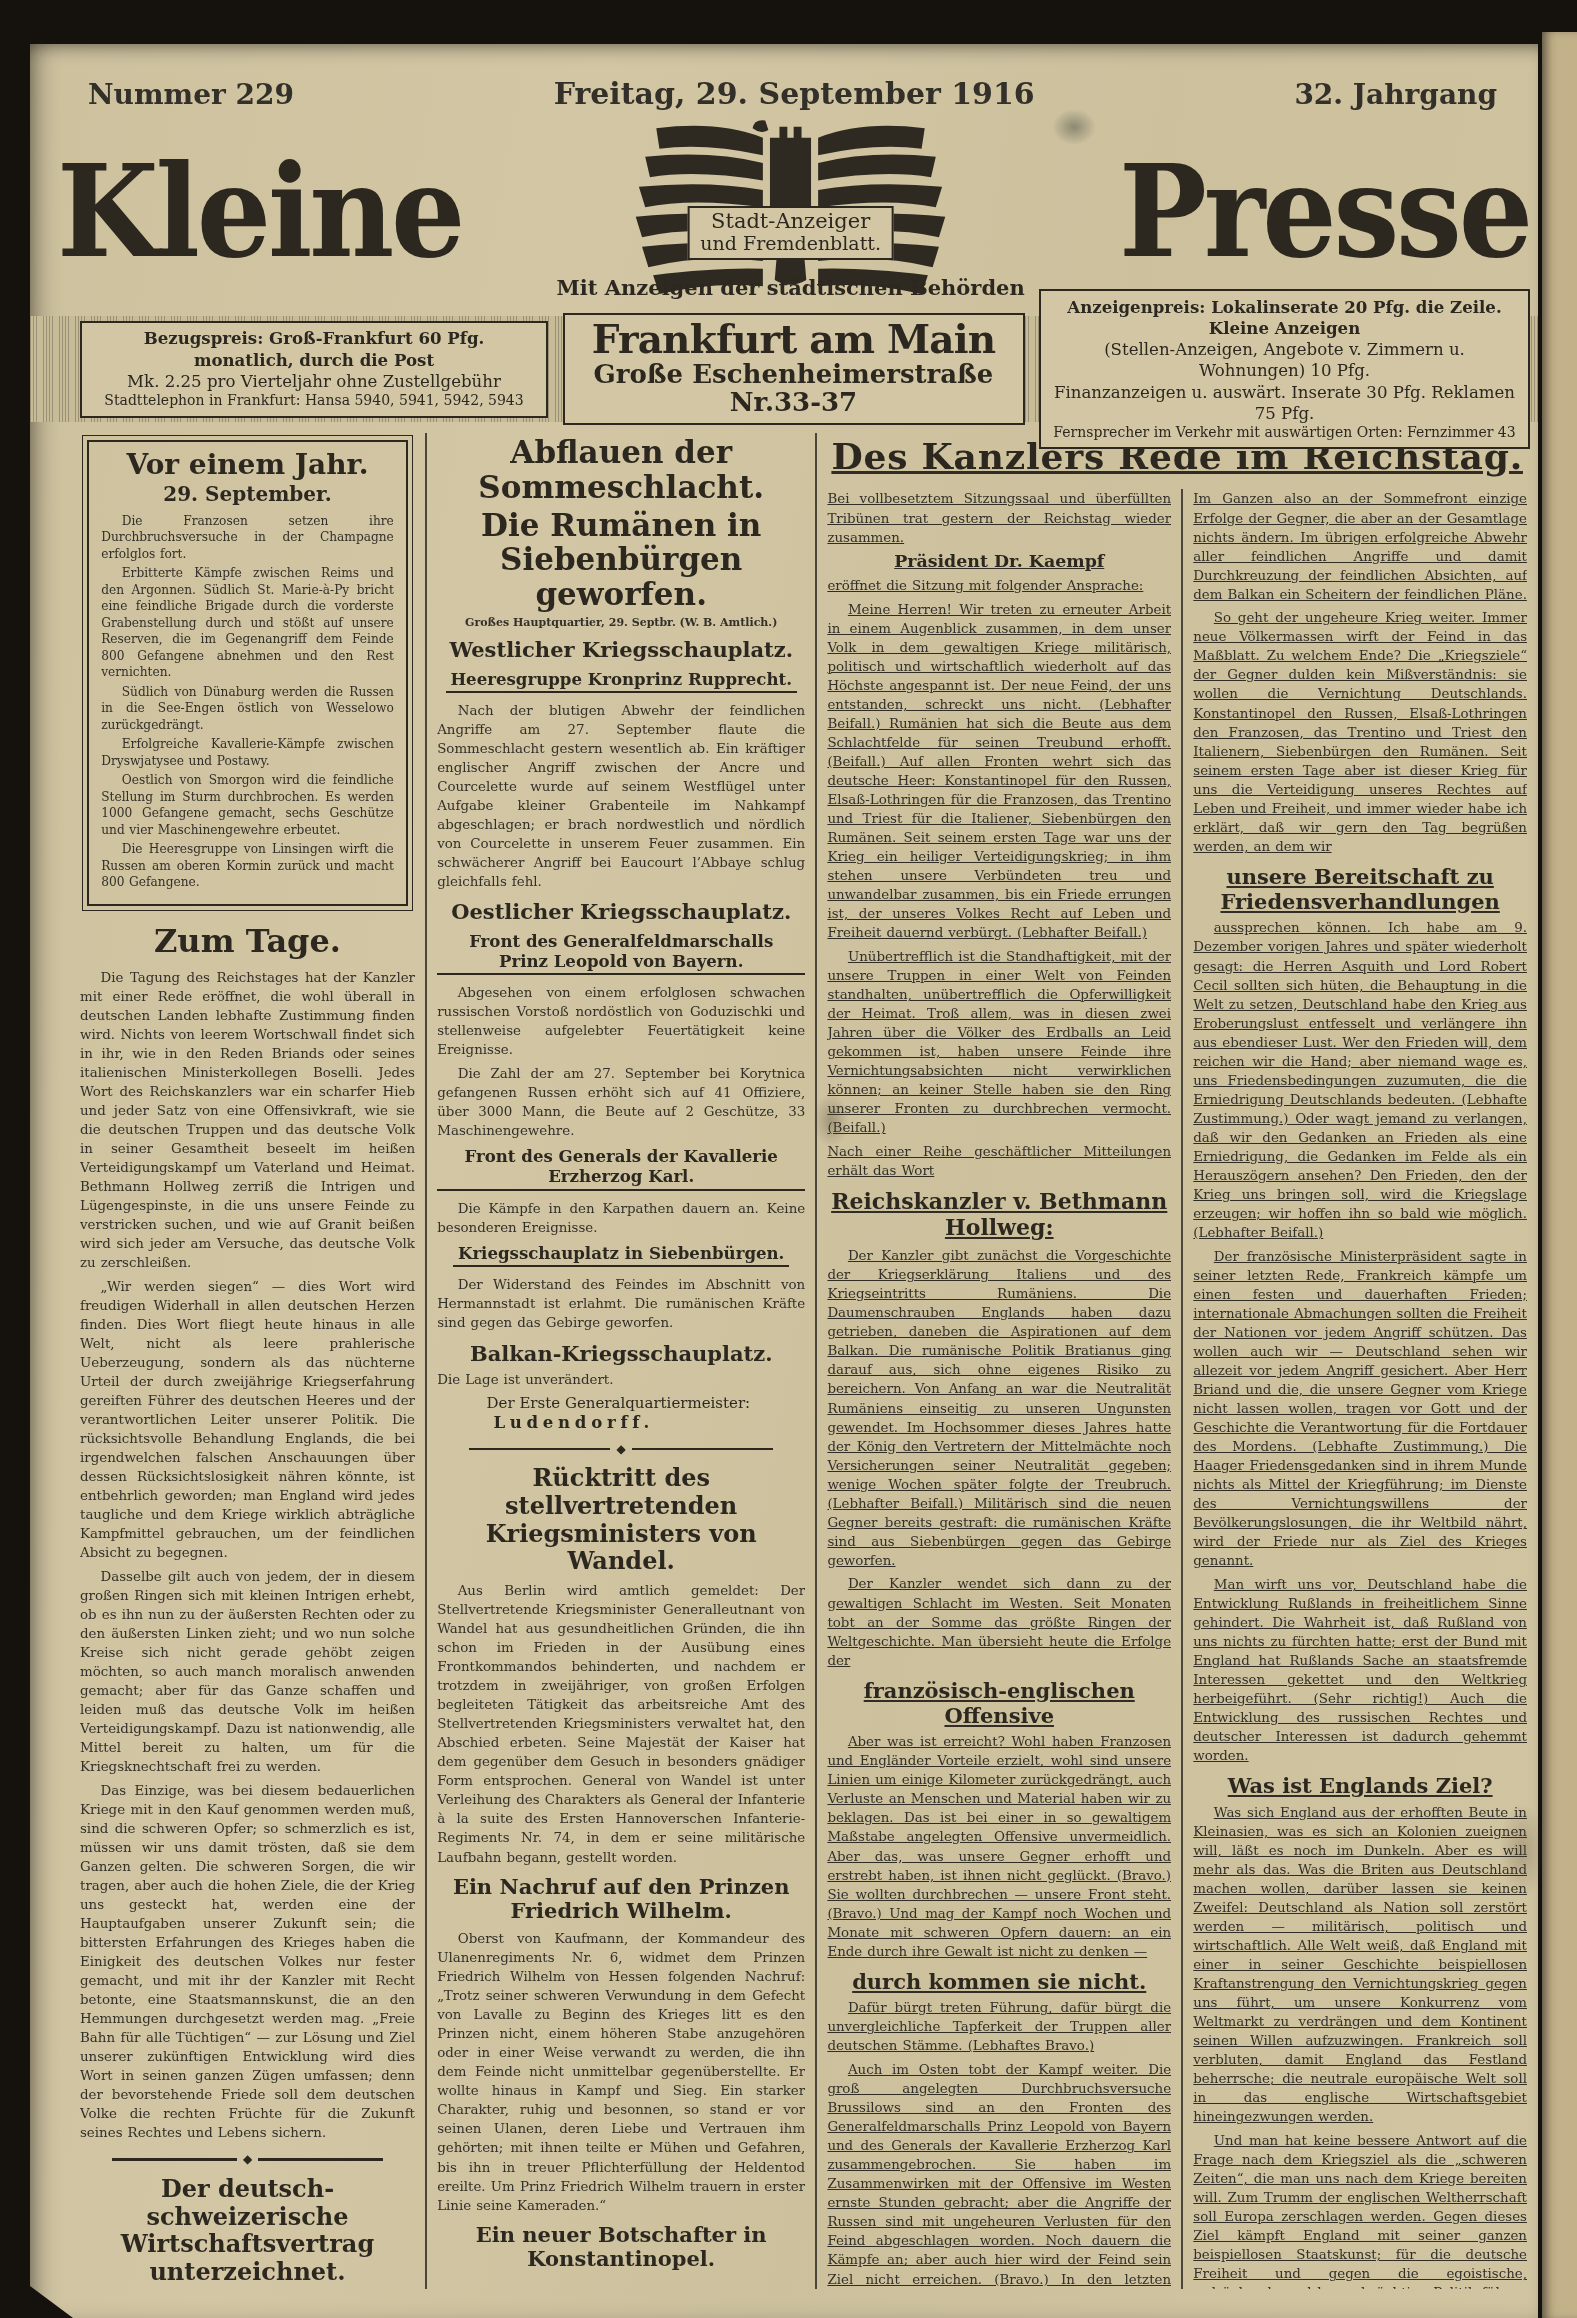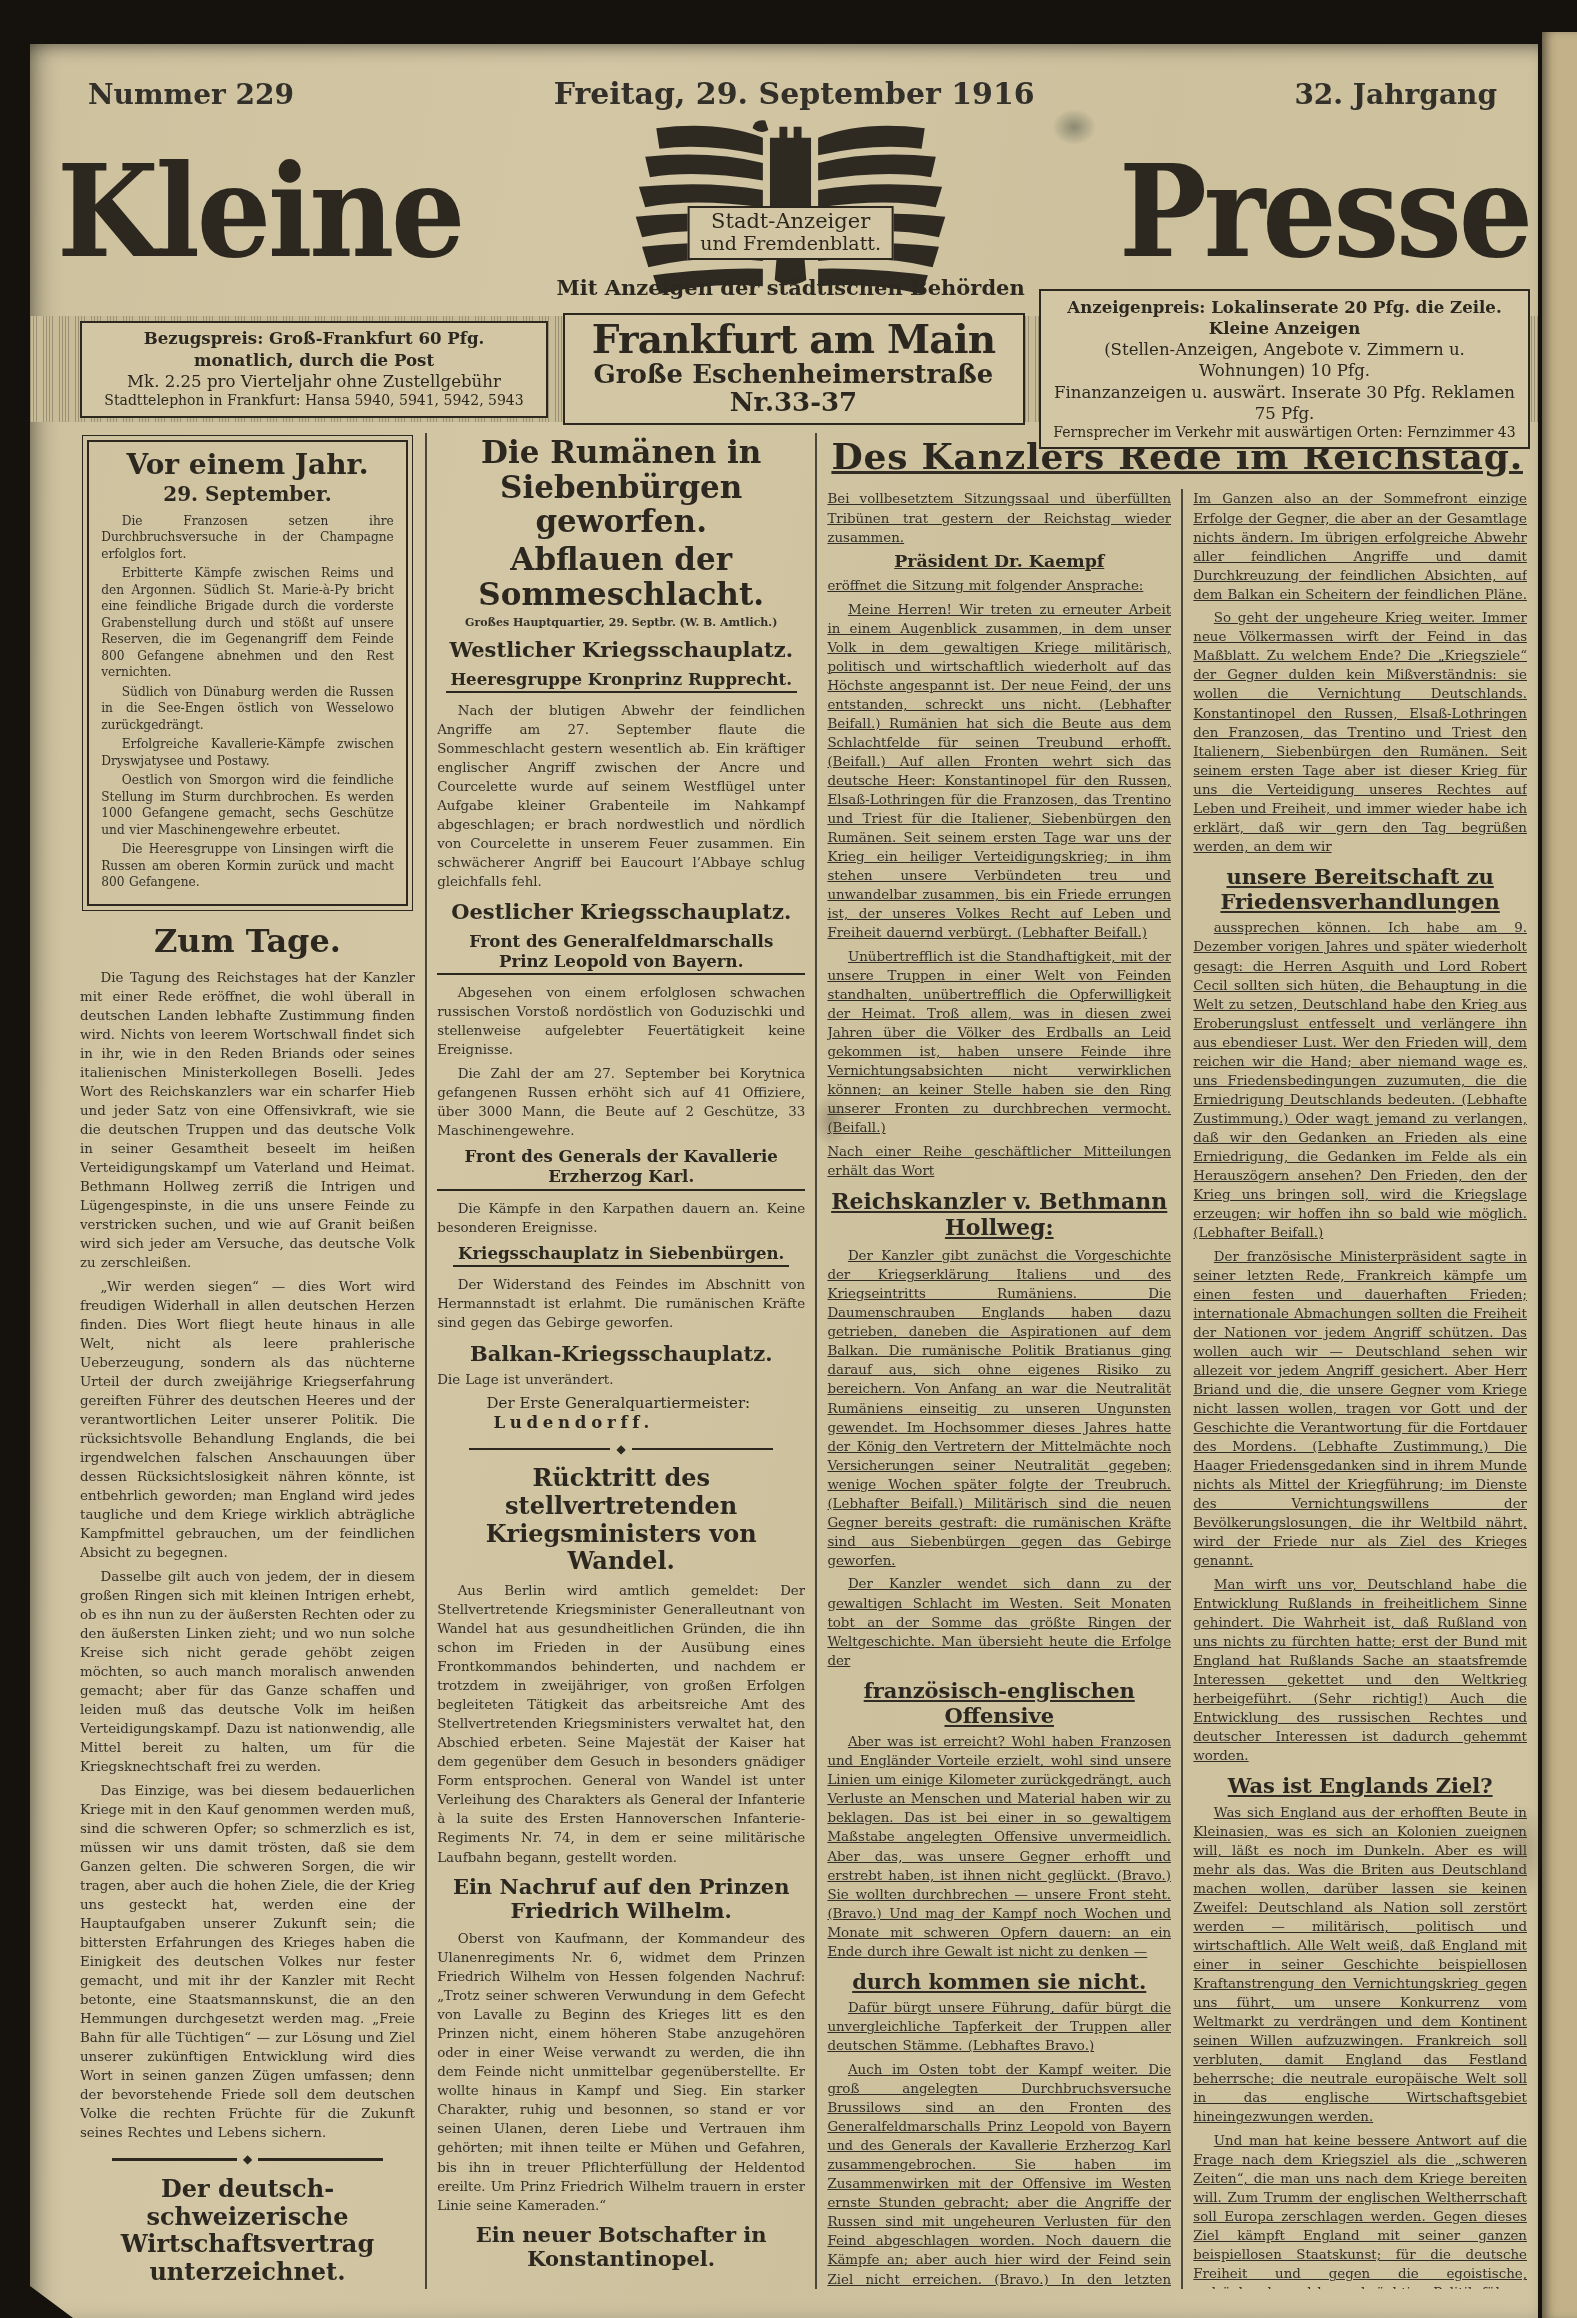--- a/index.html
+++ b/index.html
@@ -192,22 +192,22 @@
         <div class="para">Das Einzige, was bei diesem bedauerlichen Kriege mit in den Kauf genommen werden muß, sind die schweren Opfer; so schmerzlich es ist, müssen wir uns damit trösten, daß sie dem Ganzen gelten. Die schweren Sorgen, die wir tragen, aber auch die hohen Ziele, die der Krieg uns gesteckt hat, werden eine der Hauptaufgaben unserer Zukunft sein; die bittersten Erfahrungen des Krieges haben die Einigkeit des deutschen Volkes nur fester gemacht, und mit ihr der Kanzler mit Recht betonte, eine Staatsmannskunst, die an den Hemmungen durchgesetzt werden mag. „Freie Bahn für alle Tüchtigen“ — zur Lösung und Ziel unserer zukünftigen Entwicklung wird dies Wort in seinen ganzen Zügen umfassen; denn der bevorstehende Friede soll dem deutschen Volke die rechten Früchte für die Zukunft seines Rechtes und Lebens sichern.</div>
         <div class="orn">
           <div class="orn-l"></div>
           <div class="orn-d">◆</div>
           <div class="orn-l"></div>
         </div>
         <div class="h2">Der deutsch-schweizerische Wirtschaftsvertrag unterzeichnet.</div>
       </div>
     <div class="vrule"></div>
     <div class="col c2">
+        <div class="h1">Abflauen der Sommeschlacht.</div>
         <div class="h1">Die Rumänen in Siebenbürgen geworfen.</div>
-        <div class="h1">Abflauen der Sommeschlacht.</div>
         <div class="dateline">Großes Hauptquartier, 29. Septbr.   (W. B. Amtlich.)</div>
         <div class="sub">Westlicher Kriegsschauplatz.</div>
         <div class="subu-w"><span class="subu">Heeresgruppe Kronprinz Rupprecht.</span></div>
         <div class="para">Nach der blutigen Abwehr der feindlichen Angriffe am 27. September flaute die Sommeschlacht gestern wesentlich ab. Ein kräftiger englischer Angriff zwischen der Ancre und Courcelette wurde auf seinem Westflügel unter Aufgabe kleiner Grabenteile im Nahkampf abgeschlagen; er brach nordwestlich und nördlich von Courcelette in unserem Feuer zusammen. Ein schwächerer Angriff bei Eaucourt l’Abbaye schlug gleichfalls fehl.</div>
         <div class="sub">Oestlicher Kriegsschauplatz.</div>
         <div class="subu-w"><span class="subu">Front des Generalfeldmarschalls Prinz Leopold von Bayern.</span></div>
         <div class="para">Abgesehen von einem erfolglosen schwachen russischen Vorstoß nordöstlich von Goduzischki und stellenweise aufgelebter Feuertätigkeit keine Ereignisse.</div>
         <div class="para">Die Zahl der am 27. September bei Korytnica gefangenen Russen erhöht sich auf 41 Offiziere, über 3000 Mann, die Beute auf 2 Geschütze, 33 Maschinengewehre.</div>
         <div class="subu-w"><span class="subu">Front des Generals der Kavallerie Erzherzog Karl.</span></div>
         <div class="para">Die Kämpfe in den Karpathen dauern an. Keine besonderen Ereignisse.</div>
@@ -240,21 +240,21 @@
             <div class="para noind">eröffnet die Sitzung mit folgender Ansprache:</div>
             <div class="para">Meine Herren! Wir treten zu erneuter Arbeit in einem Augenblick zusammen, in dem unser Volk in dem gewaltigen Kriege militärisch, politisch und wirtschaftlich wiederholt auf das Höchste angespannt ist. Der neue Feind, der uns entstanden, schreckt uns nicht. (Lebhafter Beifall.) Rumänien hat sich die Beute aus dem Schlachtfelde für seinen Treubund erhofft. (Beifall.) Auf allen Fronten wehrt sich das deutsche Heer: Konstantinopel für den Russen, Elsaß-Lothringen für die Franzosen, das Trentino und Triest für die Italiener, Siebenbürgen den Rumänen. Seit seinem ersten Tage war uns der Krieg ein heiliger Verteidigungskrieg; in ihm stehen unsere Verbündeten treu und unwandelbar zusammen, bis ein Friede errungen ist, der unseres Volkes Recht auf Leben und Freiheit dauernd verbürgt. (Lebhafter Beifall.)</div>
             <div class="para">Unübertrefflich ist die Standhaftigkeit, mit der unsere Truppen in einer Welt von Feinden standhalten, unübertrefflich die Opferwilligkeit der Heimat. Troß allem, was in diesen zwei Jahren über die Völker des Erdballs an Leid gekommen ist, haben unsere Feinde ihre Vernichtungsabsichten nicht verwirklichen können; an keiner Stelle haben sie den Ring unserer Fronten zu durchbrechen vermocht. (Beifall.)</div>
             <div class="para noind">Nach einer Reihe geschäftlicher Mitteilungen erhält das Wort</div>
             <div class="cl">Reichskanzler v. Bethmann Hollweg:</div>
             <div class="para">Der Kanzler gibt zunächst die Vorgeschichte der Kriegserklärung Italiens und des Kriegseintritts Rumäniens. Die Daumenschrauben Englands haben dazu getrieben, daneben die Aspirationen auf dem Balkan. Die rumänische Politik Bratianus ging darauf aus, sich ohne eigenes Risiko zu bereichern. Von Anfang an war die Neutralität Rumäniens einseitig zu unseren Ungunsten gewendet. Im Hochsommer dieses Jahres hatte der König den Vertretern der Mittelmächte noch Versicherungen seiner Neutralität gegeben; wenige Wochen später folgte der Treubruch. (Lebhafter Beifall.) Militärisch sind die neuen Gegner bereits gestraft: die rumänischen Kräfte sind aus Siebenbürgen gegen das Gebirge geworfen.</div>
             <div class="para">Der Kanzler wendet sich dann zu der gewaltigen Schlacht im Westen. Seit Monaten tobt an der Somme das größte Ringen der Weltgeschichte. Man übersieht heute die Erfolge der</div>
             <div class="sub">französisch-englischen Offensive</div>
             <div class="para">Aber was ist erreicht? Wohl haben Franzosen und Engländer Vorteile erzielt, wohl sind unsere Linien um einige Kilometer zurückgedrängt, auch Verluste an Menschen und Material haben wir zu beklagen. Das ist bei einer in so gewaltigem Maßstabe angelegten Offensive unvermeidlich. Aber das, was unsere Gegner erhofft und erstrebt haben, ist ihnen nicht geglückt. (Bravo.) Sie wollten durchbrechen — unsere Front steht. (Bravo.) Und mag der Kampf noch Wochen und Monate mit schweren Opfern dauern: an ein Ende durch ihre Gewalt ist nicht zu denken —</div>
             <div class="sub">durch kommen sie nicht.</div>
-            <div class="para">Dafür bürgt unsere Führung, dafür bürgt die unvergleichliche Tapferkeit der Truppen aller deutschen Stämme. (Lebhaftes Bravo.)</div>
+            <div class="para">Dafür bürgt treten Führung, dafür bürgt die unvergleichliche Tapferkeit der Truppen aller deutschen Stämme. (Lebhaftes Bravo.)</div>
             <div class="para">Auch im Osten tobt der Kampf weiter. Die groß angelegten Durchbruchsversuche Brussilows sind an den Fronten des Generalfeldmarschalls Prinz Leopold von Bayern und des Generals der Kavallerie Erzherzog Karl zusammengebrochen. Sie haben im Zusammenwirken mit der Offensive im Westen ernste Stunden gebracht; aber die Angriffe der Russen sind mit ungeheuren Verlusten für den Feind abgeschlagen worden. Noch dauern die Kämpfe an; aber auch hier wird der Feind sein Ziel nicht erreichen. (Bravo.) In den letzten Monaten ist weiter der große</div>
           </div>
         <div class="vrule"></div>
         <div class="col c4">
             <div class="para noind">Im Ganzen also an der Sommefront einzige Erfolge der Gegner, die aber an der Gesamtlage nichts ändern. Im übrigen erfolgreiche Abwehr aller feindlichen Angriffe und damit Durchkreuzung der feindlichen Absichten, auf dem Balkan ein Scheitern der feindlichen Pläne.</div>
             <div class="para">So geht der ungeheure Krieg weiter. Immer neue Völkermassen wirft der Feind in das Maßblatt. Zu welchem Ende? Die „Kriegsziele“ der Gegner dulden kein Mißverständnis: sie wollen die Vernichtung Deutschlands. Konstantinopel den Russen, Elsaß-Lothringen den Franzosen, das Trentino und Triest den Italienern, Siebenbürgen den Rumänen. Seit seinem ersten Tage aber ist dieser Krieg für uns die Verteidigung unseres Rechtes auf Leben und Freiheit, und immer wieder habe ich erklärt, daß wir gern den Tag begrüßen werden, an dem wir</div>
             <div class="sub">unsere Bereitschaft zu Friedensverhandlungen</div>
             <div class="para">aussprechen können. Ich habe am 9. Dezember vorigen Jahres und später wiederholt gesagt: die Herren Asquith und Lord Robert Cecil sollten sich hüten, die Behauptung in die Welt zu setzen, Deutschland habe den Krieg aus Eroberungslust entfesselt und verlängere ihn aus ebendieser Lust. Wer den Frieden will, dem reichen wir die Hand; aber niemand wage es, uns Friedensbedingungen zuzumuten, die die Erniedrigung Deutschlands bedeuten. (Lebhafte Zustimmung.) Oder wagt jemand zu verlangen, daß wir den Gedanken an Frieden als eine Erniedrigung, die Gedanken im Felde als ein Herauszögern ansehen? Den Frieden, den der Krieg uns bringen soll, wird die Kriegslage erzeugen; wir hoffen ihn so bald wie möglich. (Lebhafter Beifall.)</div>
             <div class="para">Der französische Ministerpräsident sagte in seiner letzten Rede, Frankreich kämpfe um einen festen und dauerhaften Frieden; internationale Abmachungen sollten die Freiheit der Nationen vor jedem Angriff schützen. Das wollen auch wir — Deutschland sehen wir allezeit vor jedem Angriff gesichert. Aber Herr Briand und die, die unsere Gegner vom Kriege nicht lassen wollen, tragen vor Gott und der Geschichte die Verantwortung für die Fortdauer des Mordens. (Lebhafte Zustimmung.) Die Haager Friedensgedanken sind in ihrem Munde nichts als Mittel der Kriegführung; im Dienste des Vernichtungswillens der Bevölkerungslosungen, die ihr Weltbild nährt, wird der Friede nur als Ziel des Krieges genannt.</div>
             <div class="para">Man wirft uns vor, Deutschland habe die Entwicklung Rußlands in freiheitlichem Sinne gehindert. Die Wahrheit ist, daß Rußland von uns nichts zu fürchten hatte; erst der Bund mit England hat Rußlands Sache an staatsfremde Interessen gekettet und den Weltkrieg herbeigeführt. (Sehr richtig!) Auch die Entwicklung des russischen Rechtes und deutscher Interessen ist dadurch gehemmt worden.</div>

